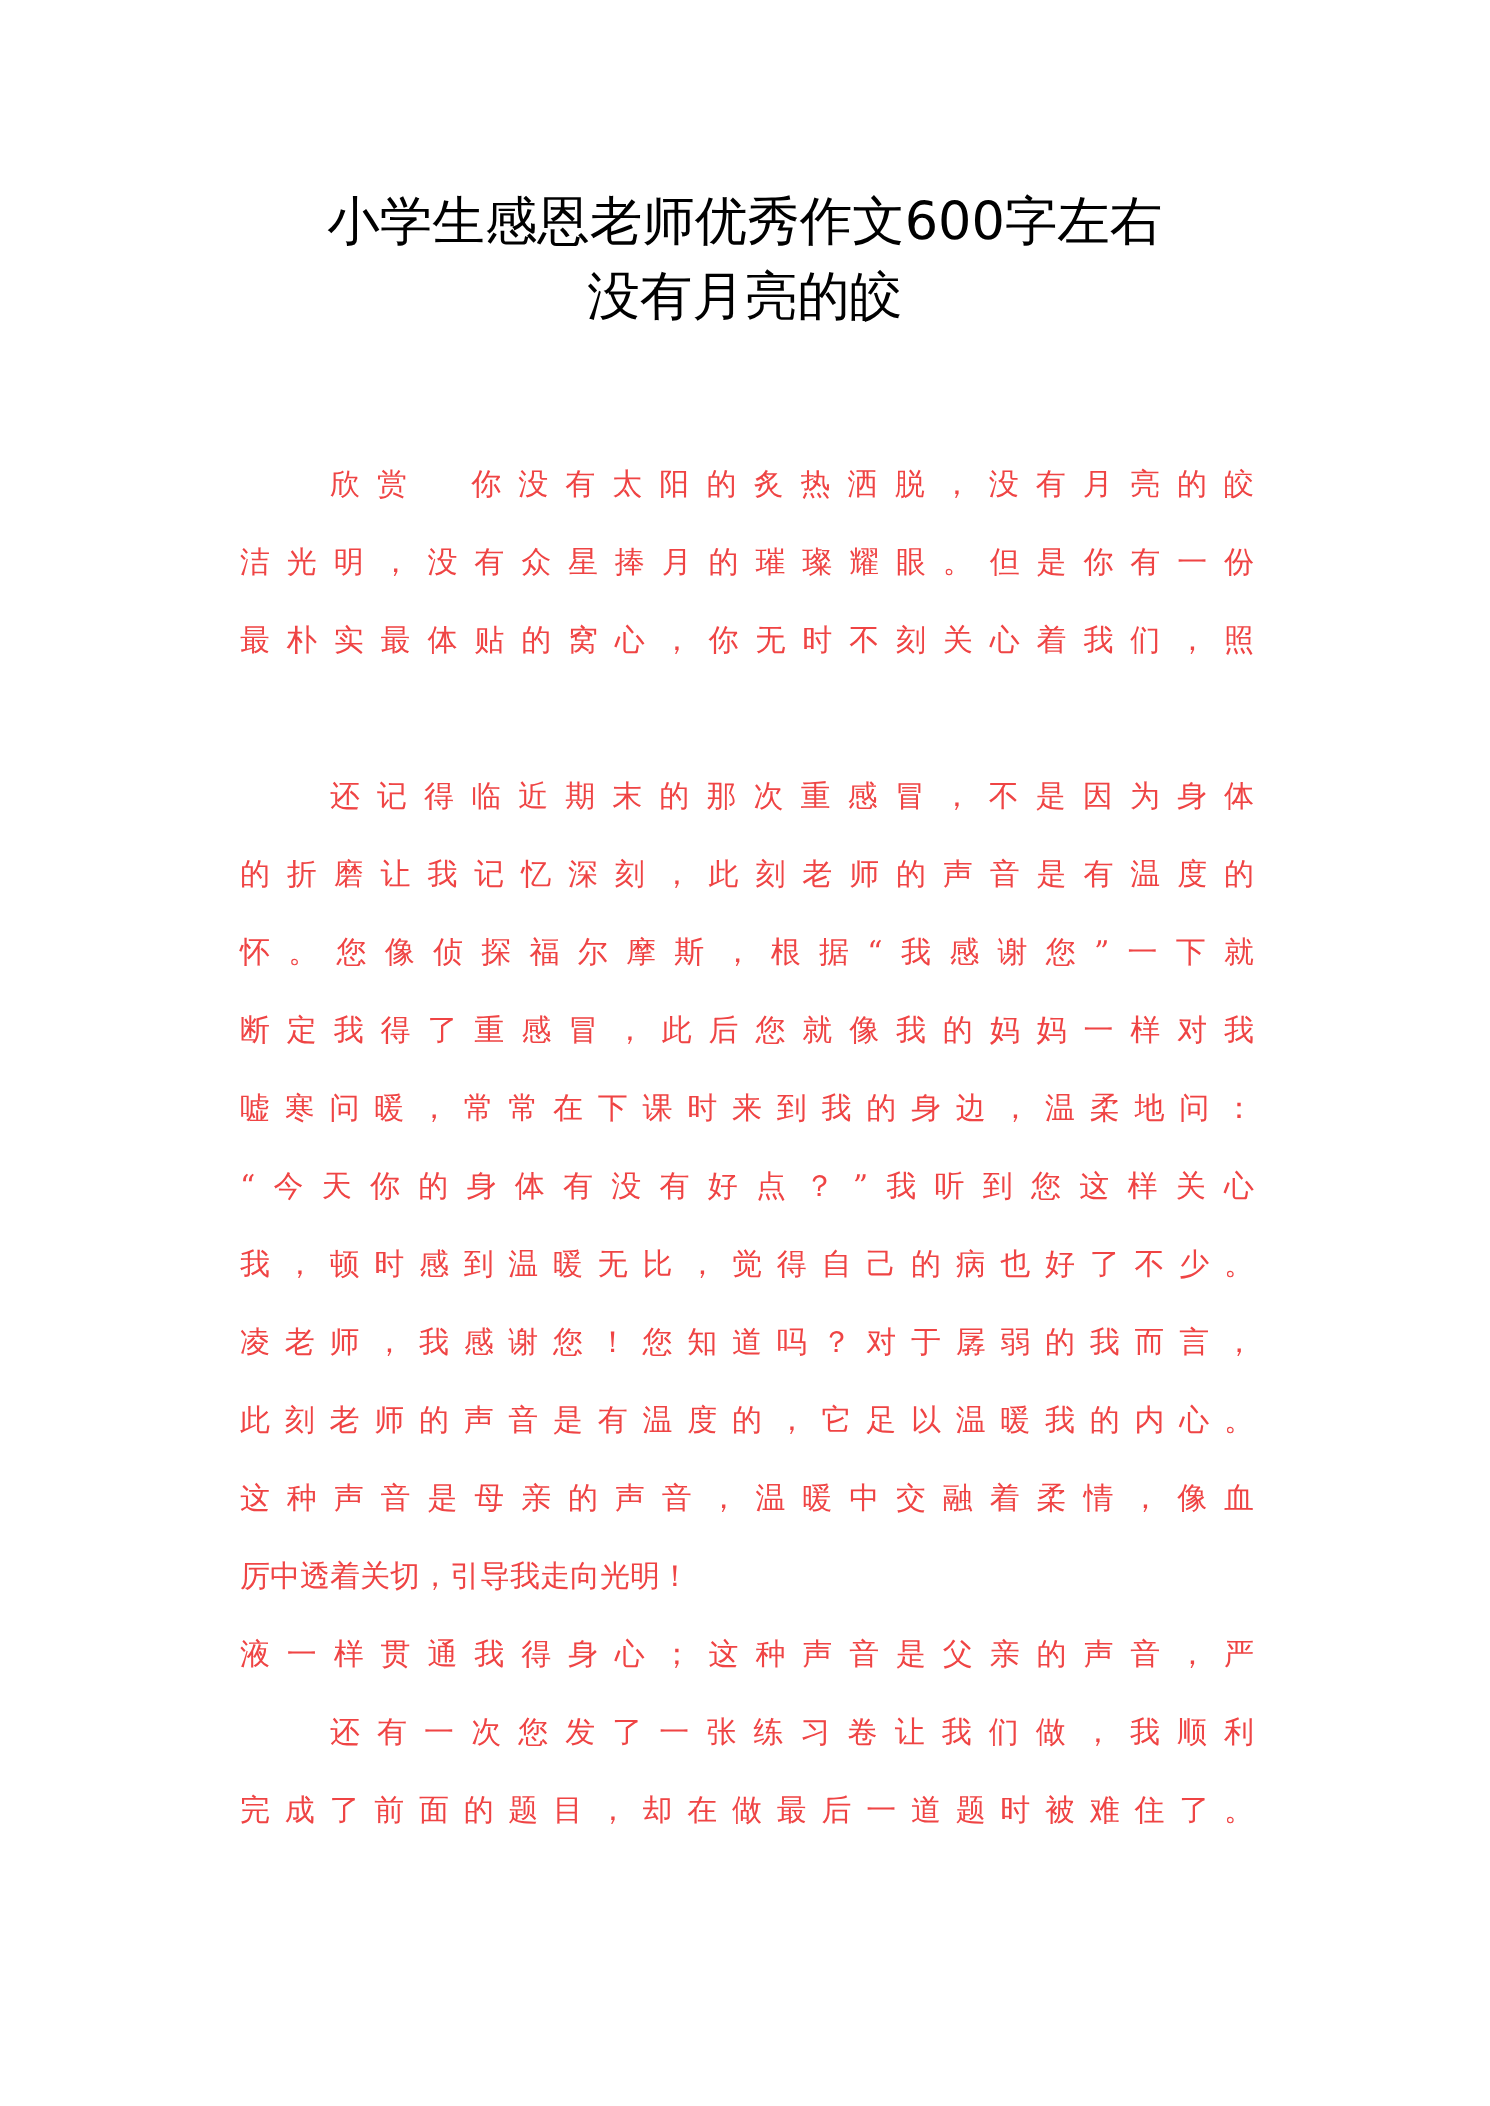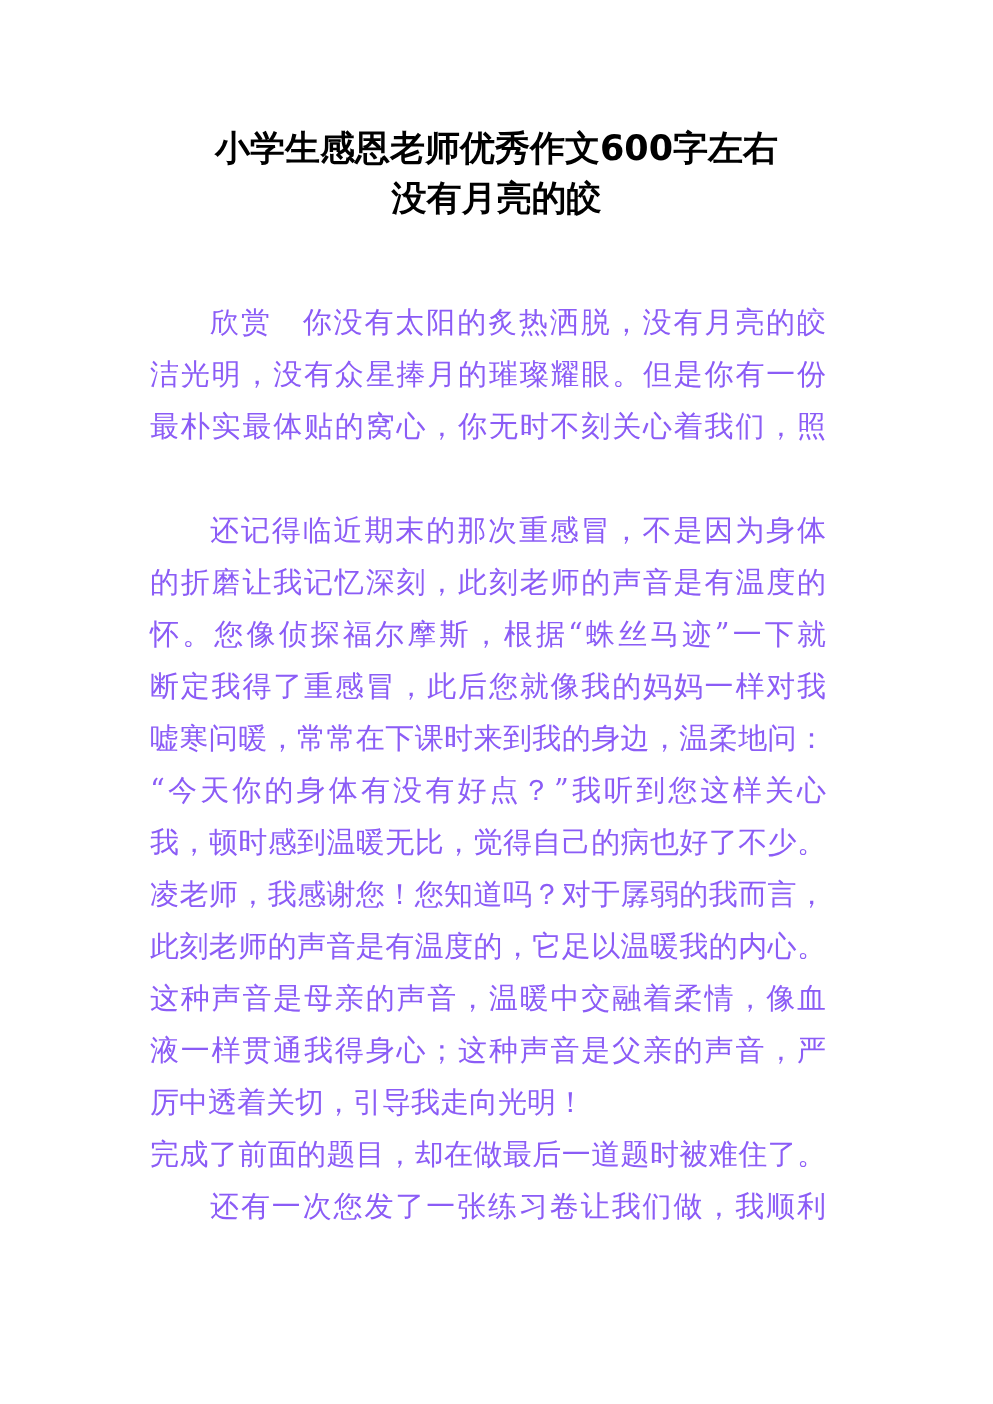--- a/index.html
+++ b/index.html
@@ -20,38 +20,38 @@
       width: 993px;
       height: 1404px;
       background: #ffffff;
     }
     .title {
       position: absolute;
       left: 0;
       width: 993px;
       text-align: center;
       font-family: "DejaVu Sans", "Liberation Sans", sans-serif;
-      font-weight: bold;
+      font-weight: normal;
       font-size: 35px;
       line-height: 52px;
       color: #000000;
       letter-spacing: 0px;
       white-space: nowrap;
     }
     .title.l1 { top: 122px; }
     .title.l2 { top: 172px; }
 
     .body-text {
       position: absolute;
-      left: 150px;
+      left: 160px;
       top: 296px;
       width: 676px;
       font-family: "DejaVu Serif", "Liberation Serif", serif;
-      font-size: 29px;
-      color: #8b5cf6;
+      font-size: 20px;
+      color: #ef4444;
     }
     .line {
       display: block;
       height: 52px;
       line-height: 52px;
       white-space: nowrap;
       text-align: justify;
       text-align-last: justify;
       overflow: visible;
     }
@@ -73,31 +73,31 @@
       <span class="line indent">欣赏　你没有太阳的炙热洒脱，没有月亮的皎</span>
       <span class="line">洁光明，没有众星捧月的璀璨耀眼。但是你有一份</span>
       <span class="line">最朴实最体贴的窝心，你无时不刻关心着我们，照</span>
     </div>
 
     <div class="line blank"></div>
 
     <div>
       <span class="line indent">还记得临近期末的那次重感冒，不是因为身体</span>
       <span class="line">的折磨让我记忆深刻，此刻老师的声音是有温度的</span>
-      <span class="line">怀。您像侦探福尔摩斯，根据“蛛丝马迹”一下就</span>
+      <span class="line">怀。您像侦探福尔摩斯，根据“我感谢您”一下就</span>
       <span class="line">断定我得了重感冒，此后您就像我的妈妈一样对我</span>
       <span class="line">嘘寒问暖，常常在下课时来到我的身边，温柔地问：</span>
       <span class="line">“今天你的身体有没有好点？”我听到您这样关心</span>
       <span class="line">我，顿时感到温暖无比，觉得自己的病也好了不少。</span>
       <span class="line">凌老师，我感谢您！您知道吗？对于孱弱的我而言，</span>
       <span class="line">此刻老师的声音是有温度的，它足以温暖我的内心。</span>
       <span class="line">这种声音是母亲的声音，温暖中交融着柔情，像血</span>
+      <span class="line last">厉中透着关切，引导我走向光明！</span>
       <span class="line">液一样贯通我得身心；这种声音是父亲的声音，严</span>
-      <span class="line last">厉中透着关切，引导我走向光明！</span>
     </div>
 
     <div>
+      <span class="line indent">还有一次您发了一张练习卷让我们做，我顺利</span>
       <span class="line">完成了前面的题目，却在做最后一道题时被难住了。</span>
-      <span class="line indent">还有一次您发了一张练习卷让我们做，我顺利</span>
     </div>
 
   </div>
 </div>
 
 </body></html>

